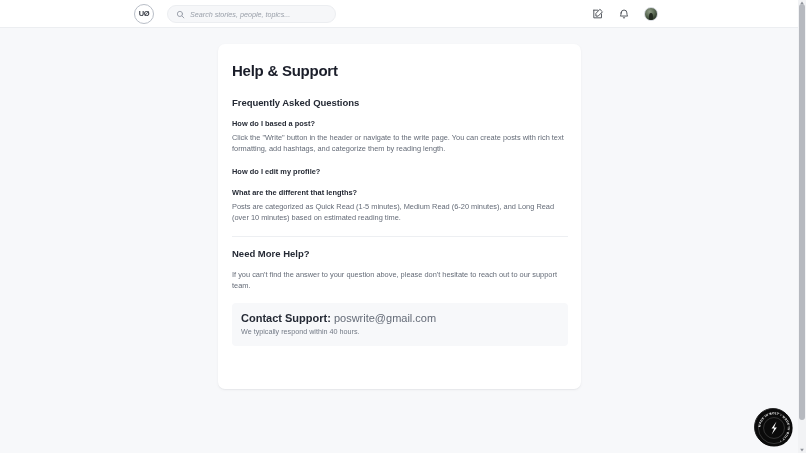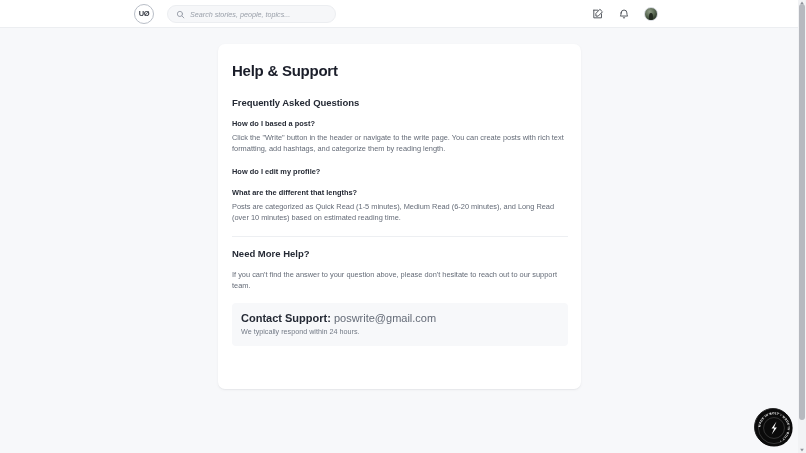--- a/index.html
+++ b/index.html
@@ -310,21 +310,21 @@
     <div class="divider"></div>
 
     <h2 class="help-title">Need More Help?</h2>
     <p class="help-text">If you can't find the answer to your question above, please don't hesitate to reach out to our support team.</p>
 
     <div class="contact-box">
       <div class="contact-line">
         <span class="contact-label">Contact Support:</span>
         <a class="contact-email" href="#">poswrite@gmail.com</a>
       </div>
-      <div class="contact-note">We typically respond within 24 hours.</div>
+      <div class="contact-note">We typically respond within 40 hours.</div>
     </div>
 
   </div>
 
   <div class="bolt-badge">
     <svg viewBox="0 0 100 100">
       <defs>
         <path id="ringpath" d="M50,50 m-36,0 a36,36 0 1,1 72,0 a36,36 0 1,1 -72,0"></path>
       </defs>
       <circle cx="50" cy="50" r="49" fill="#0b0b0b"></circle>

